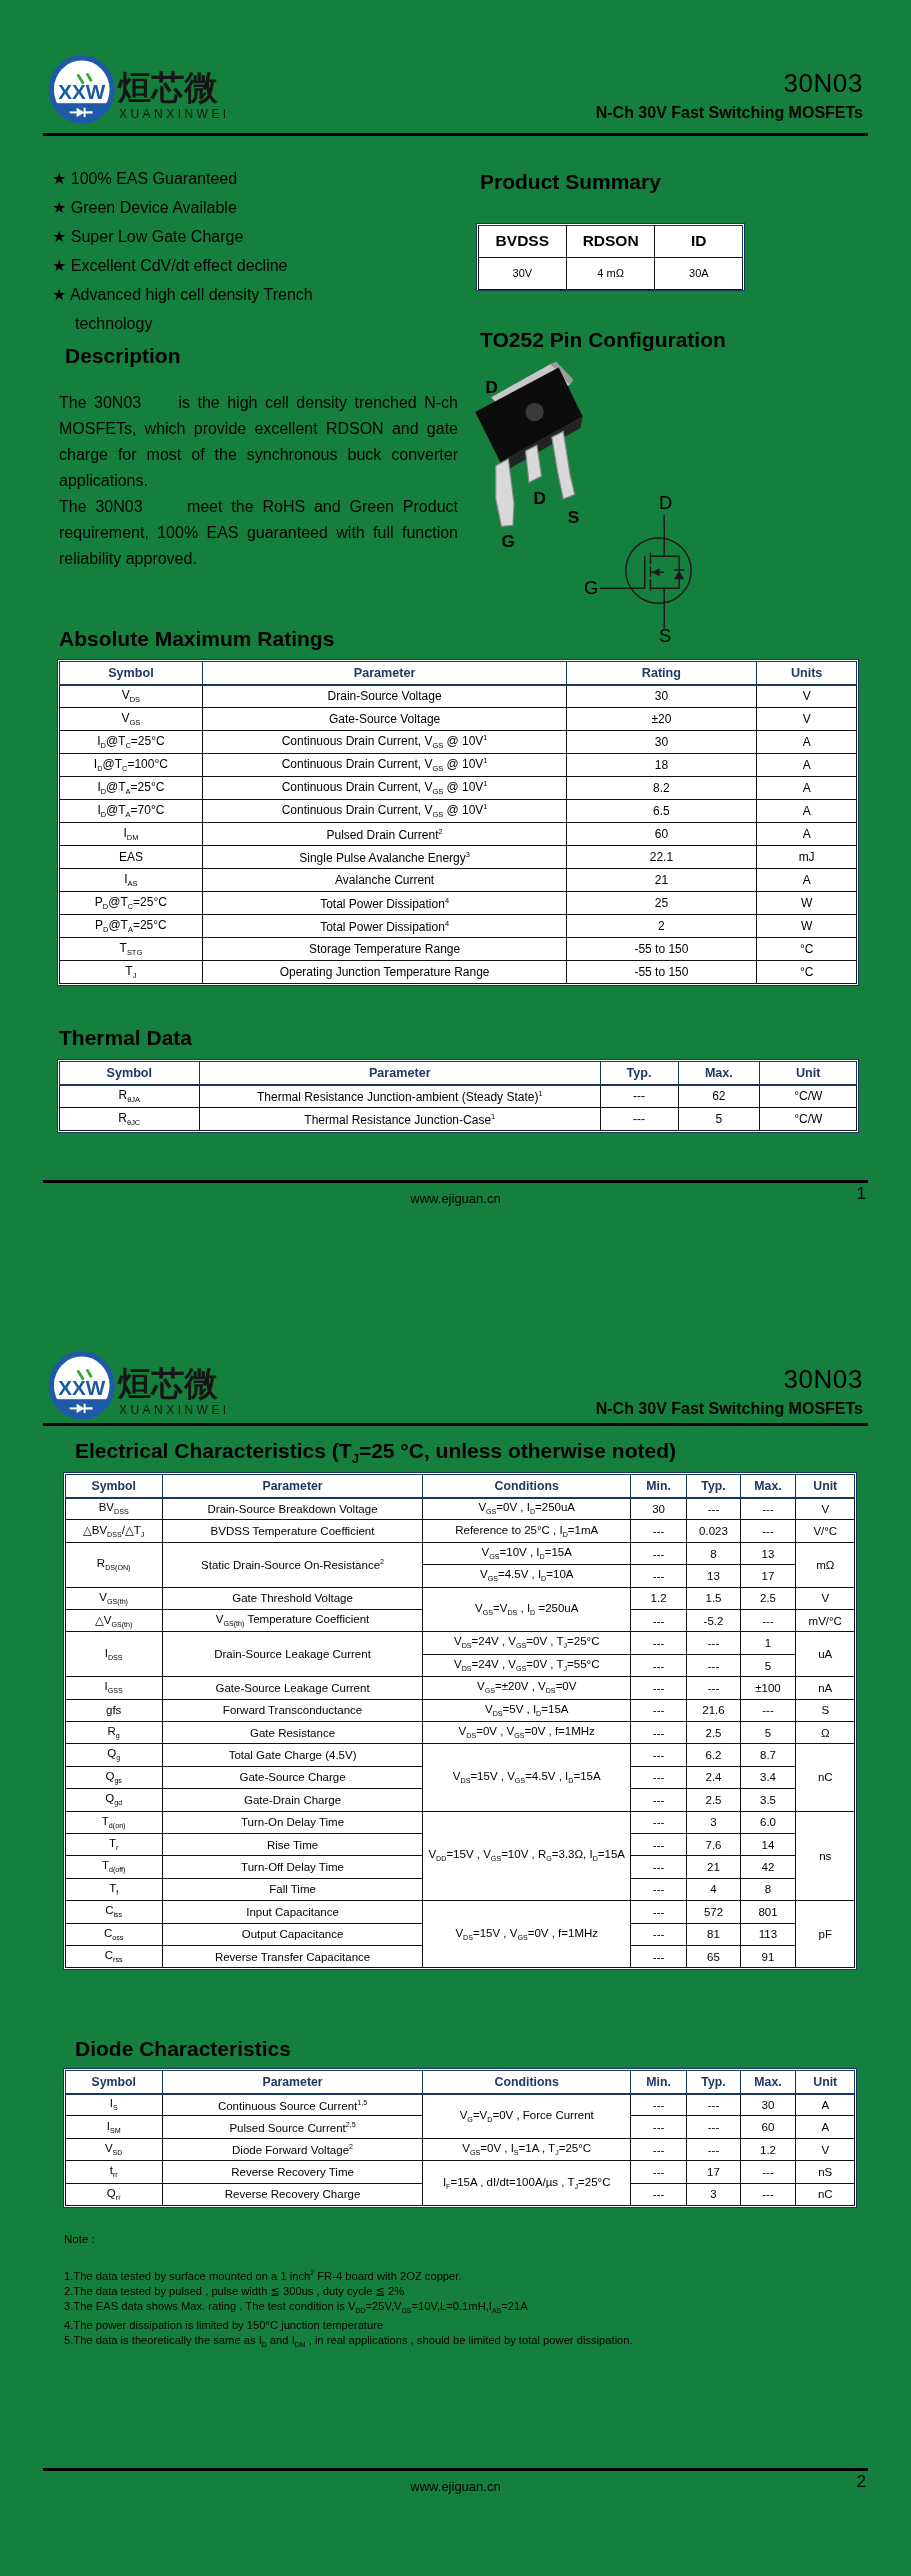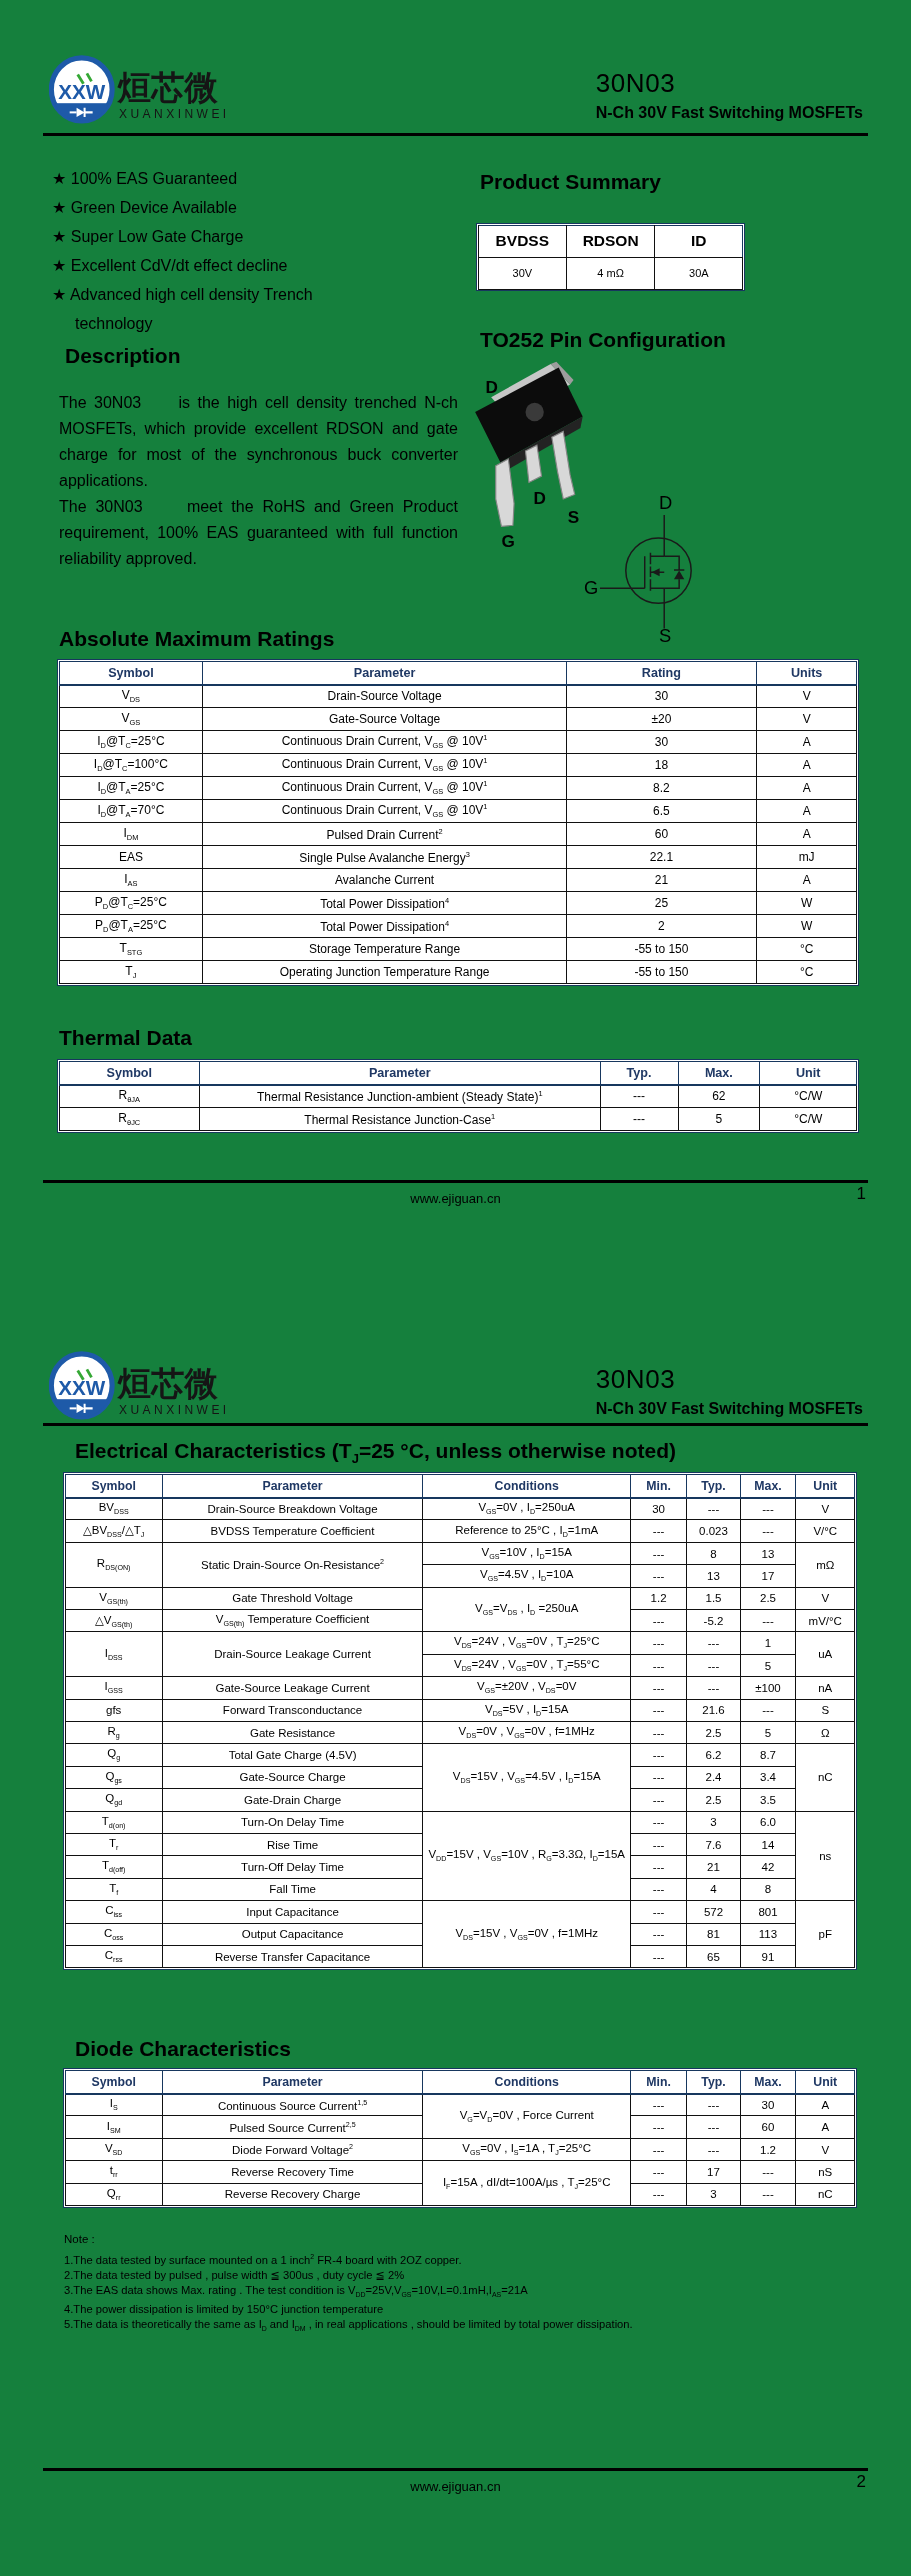--- a/index.html
+++ b/index.html
@@ -2,21 +2,21 @@
 <html style="font-size:9.2px"><head>
 <meta charset="utf-8">
 <style>
   * { margin:0; padding:0; box-sizing:border-box; }
   html,body { background:#fff; }
   body { width:911px; font-family:"Liberation Sans","DejaVu Sans",sans-serif; color:#000; }
   .page { position:relative; width:911px; height:1288px; background:#15803d; overflow:hidden; }
 
   
   .logo { position:absolute; left:49px; top:55px; }
-  .titleblock { position:absolute; right:48px; top:68px; }
+  .titleblock { position:absolute; right:48px; top:68px; text-align:right; }
   .pn { font-size:26px; font-weight:400; letter-spacing:0.6px; }
   .pdesc { font-size:16px; font-weight:bold; margin-top:5.2px; }
   .hrule { position:absolute; left:43px; top:133px; width:825px; height:2.9px; background:#000; }
 
   
   .frule { position:absolute; left:43px; top:1180px; width:825px; height:2.9px; background:#000; }
   .furl { position:absolute; left:0; top:1191px; width:100%; text-align:center; font-size:13px; }
   .fpage { position:absolute; right:45px; top:1184px; font-size:17px; }
 
   
@@ -37,21 +37,21 @@
   .ds sub, .ds sup, .sechead sub { font-size:62%; }
   sub { font-size:62%; } sup { font-size:62%; }
 
   table.sum th { color:#000; font-size:15.5px; height:32px; border-bottom:1.7px solid #111; border-left:1.1px solid #111; }
   table.sum td { font-size:11px; height:32px; }
 
   table.ec td { font-size:11.5px; height:22.4px; padding:0.6px 4px; }
   table.ec th { font-size:12.3px; }
 
   .notes { position:absolute; left:64px; top:945px; width:803px; }
-  .notes .nlabel { font-size:11.5px; display:block; margin-bottom:4px; }
+  .notes .nlabel { font-size:11.5px; display:block; margin-bottom:20px; }
   .notes p { font-size:11.2px; line-height:15px; }
 
   .pkg { position:absolute; left:466px; top:351px; }
   .mossym { position:absolute; left:577px; top:492px; }
   .svgtext { font-family:"Liberation Sans","DejaVu Sans",sans-serif; }
 </style>
 </head>
 <body>
 
 <div class="page">

